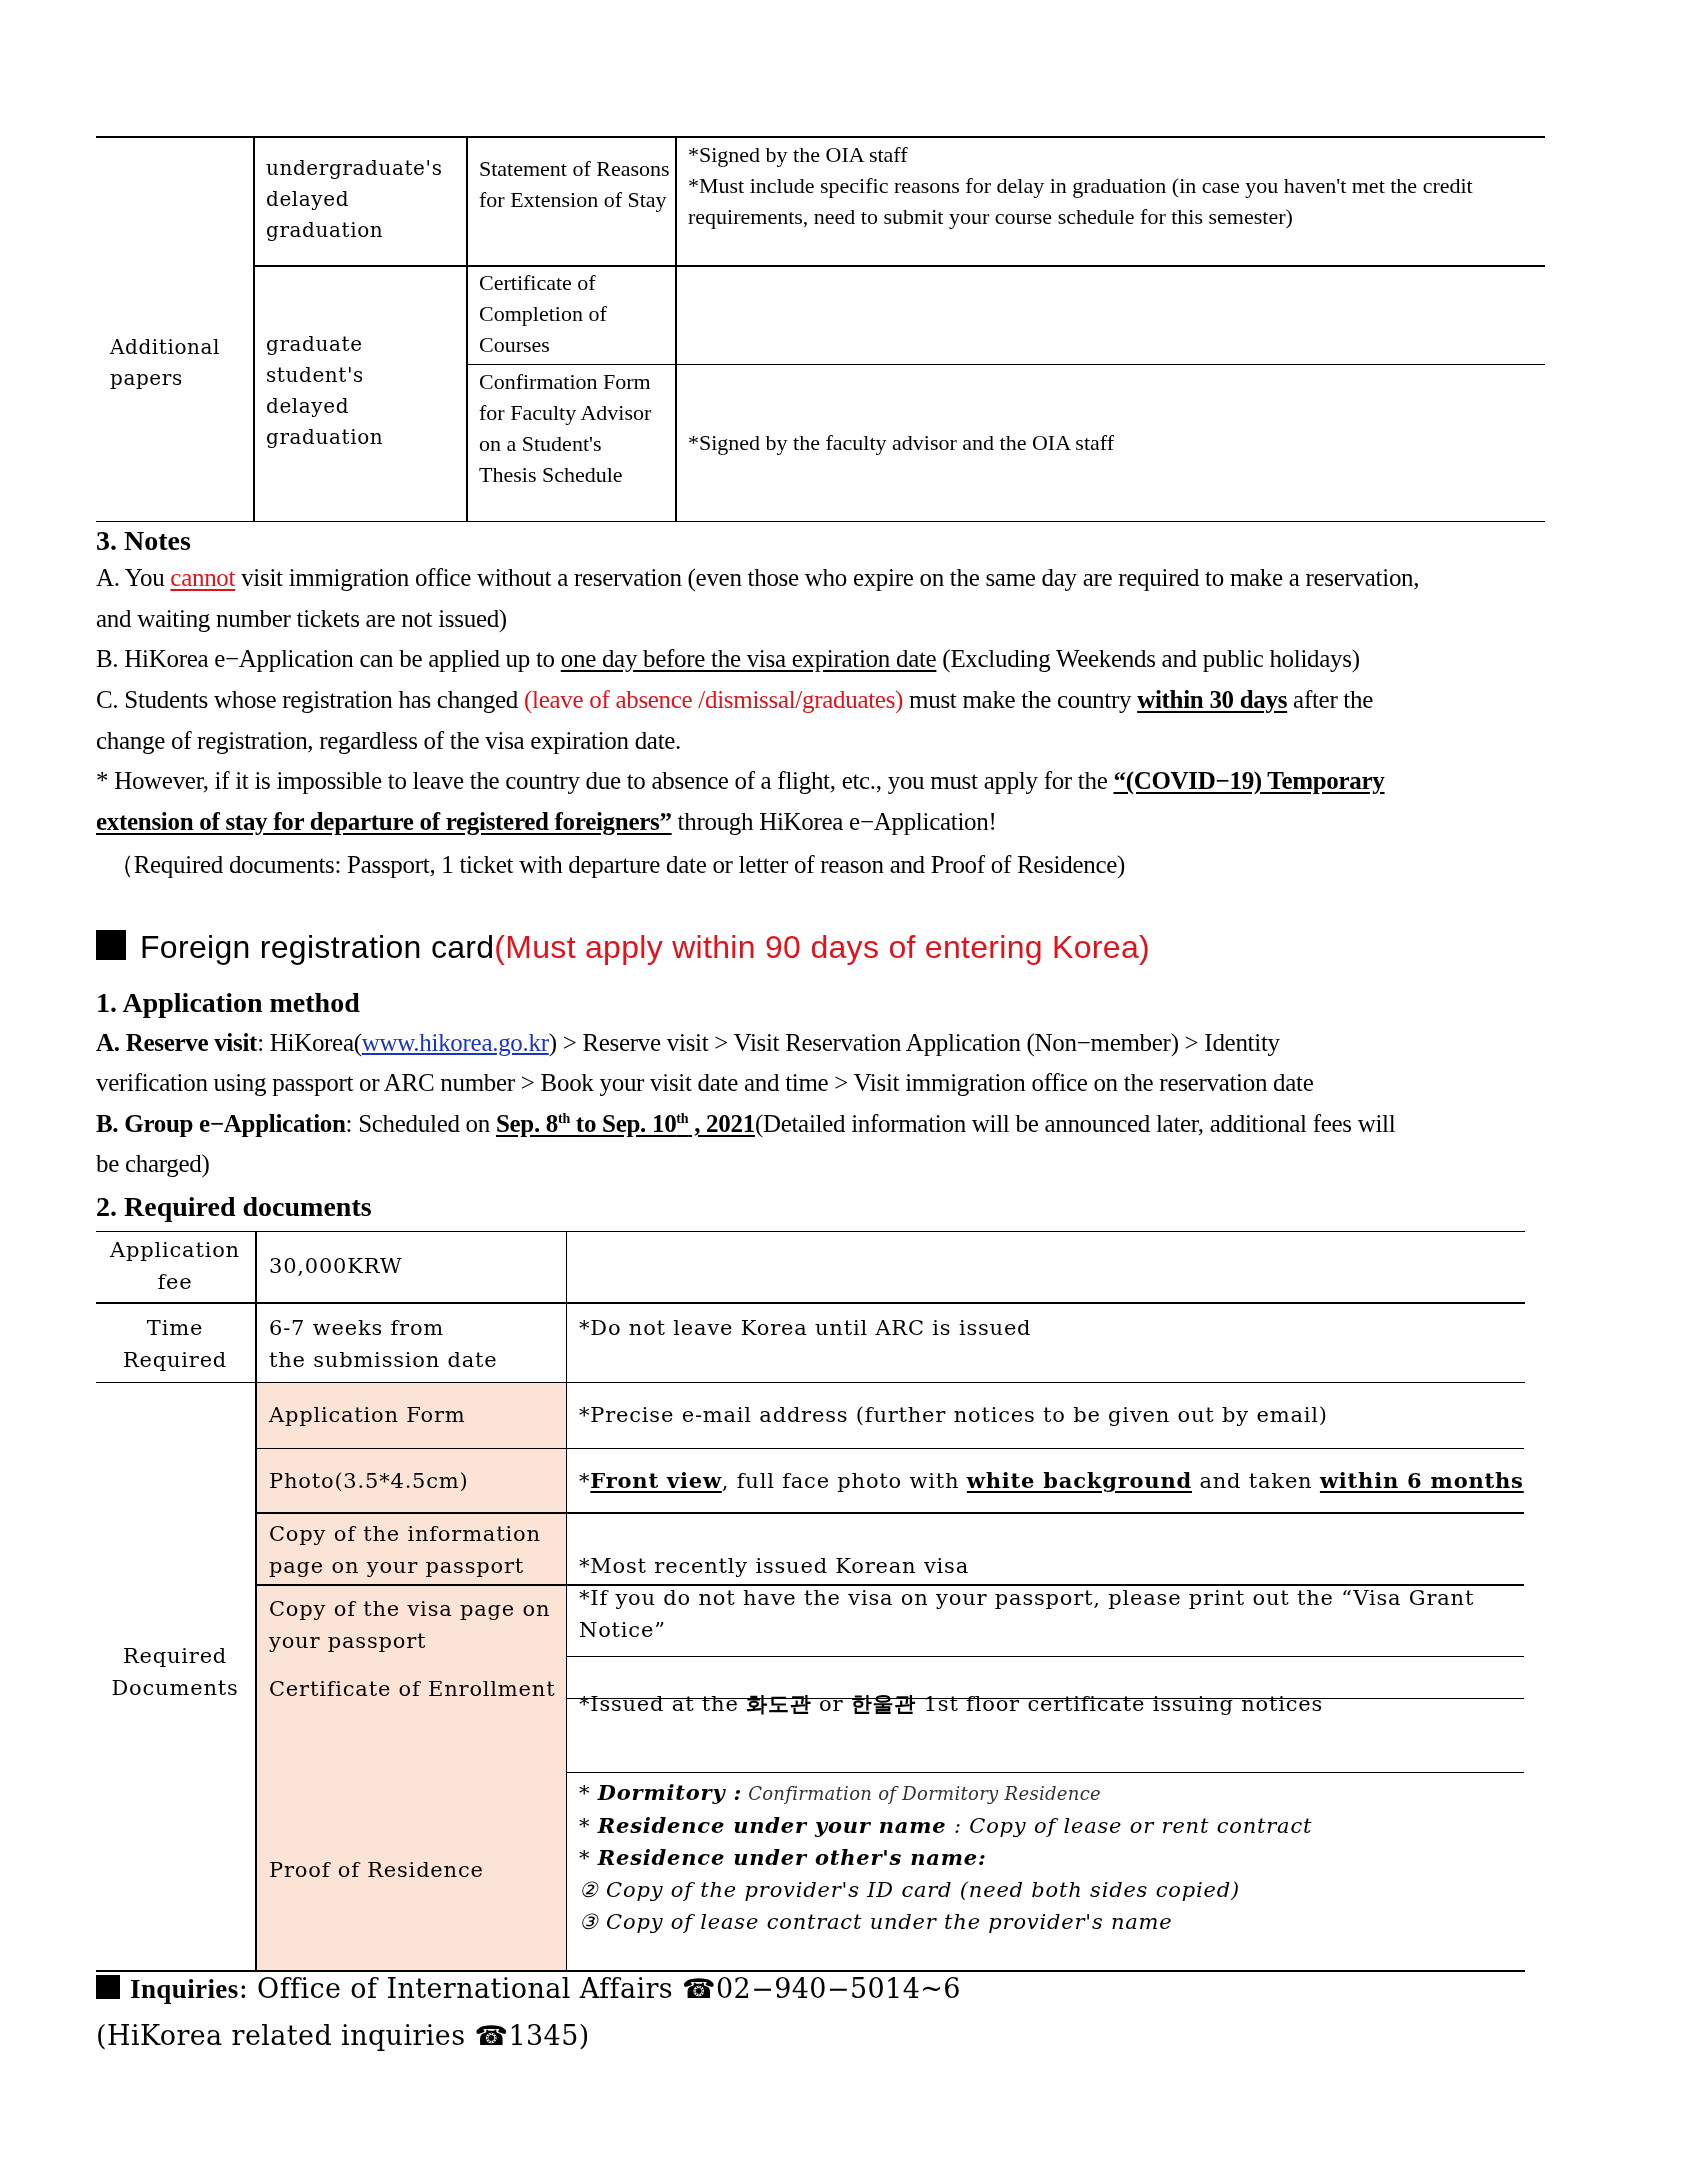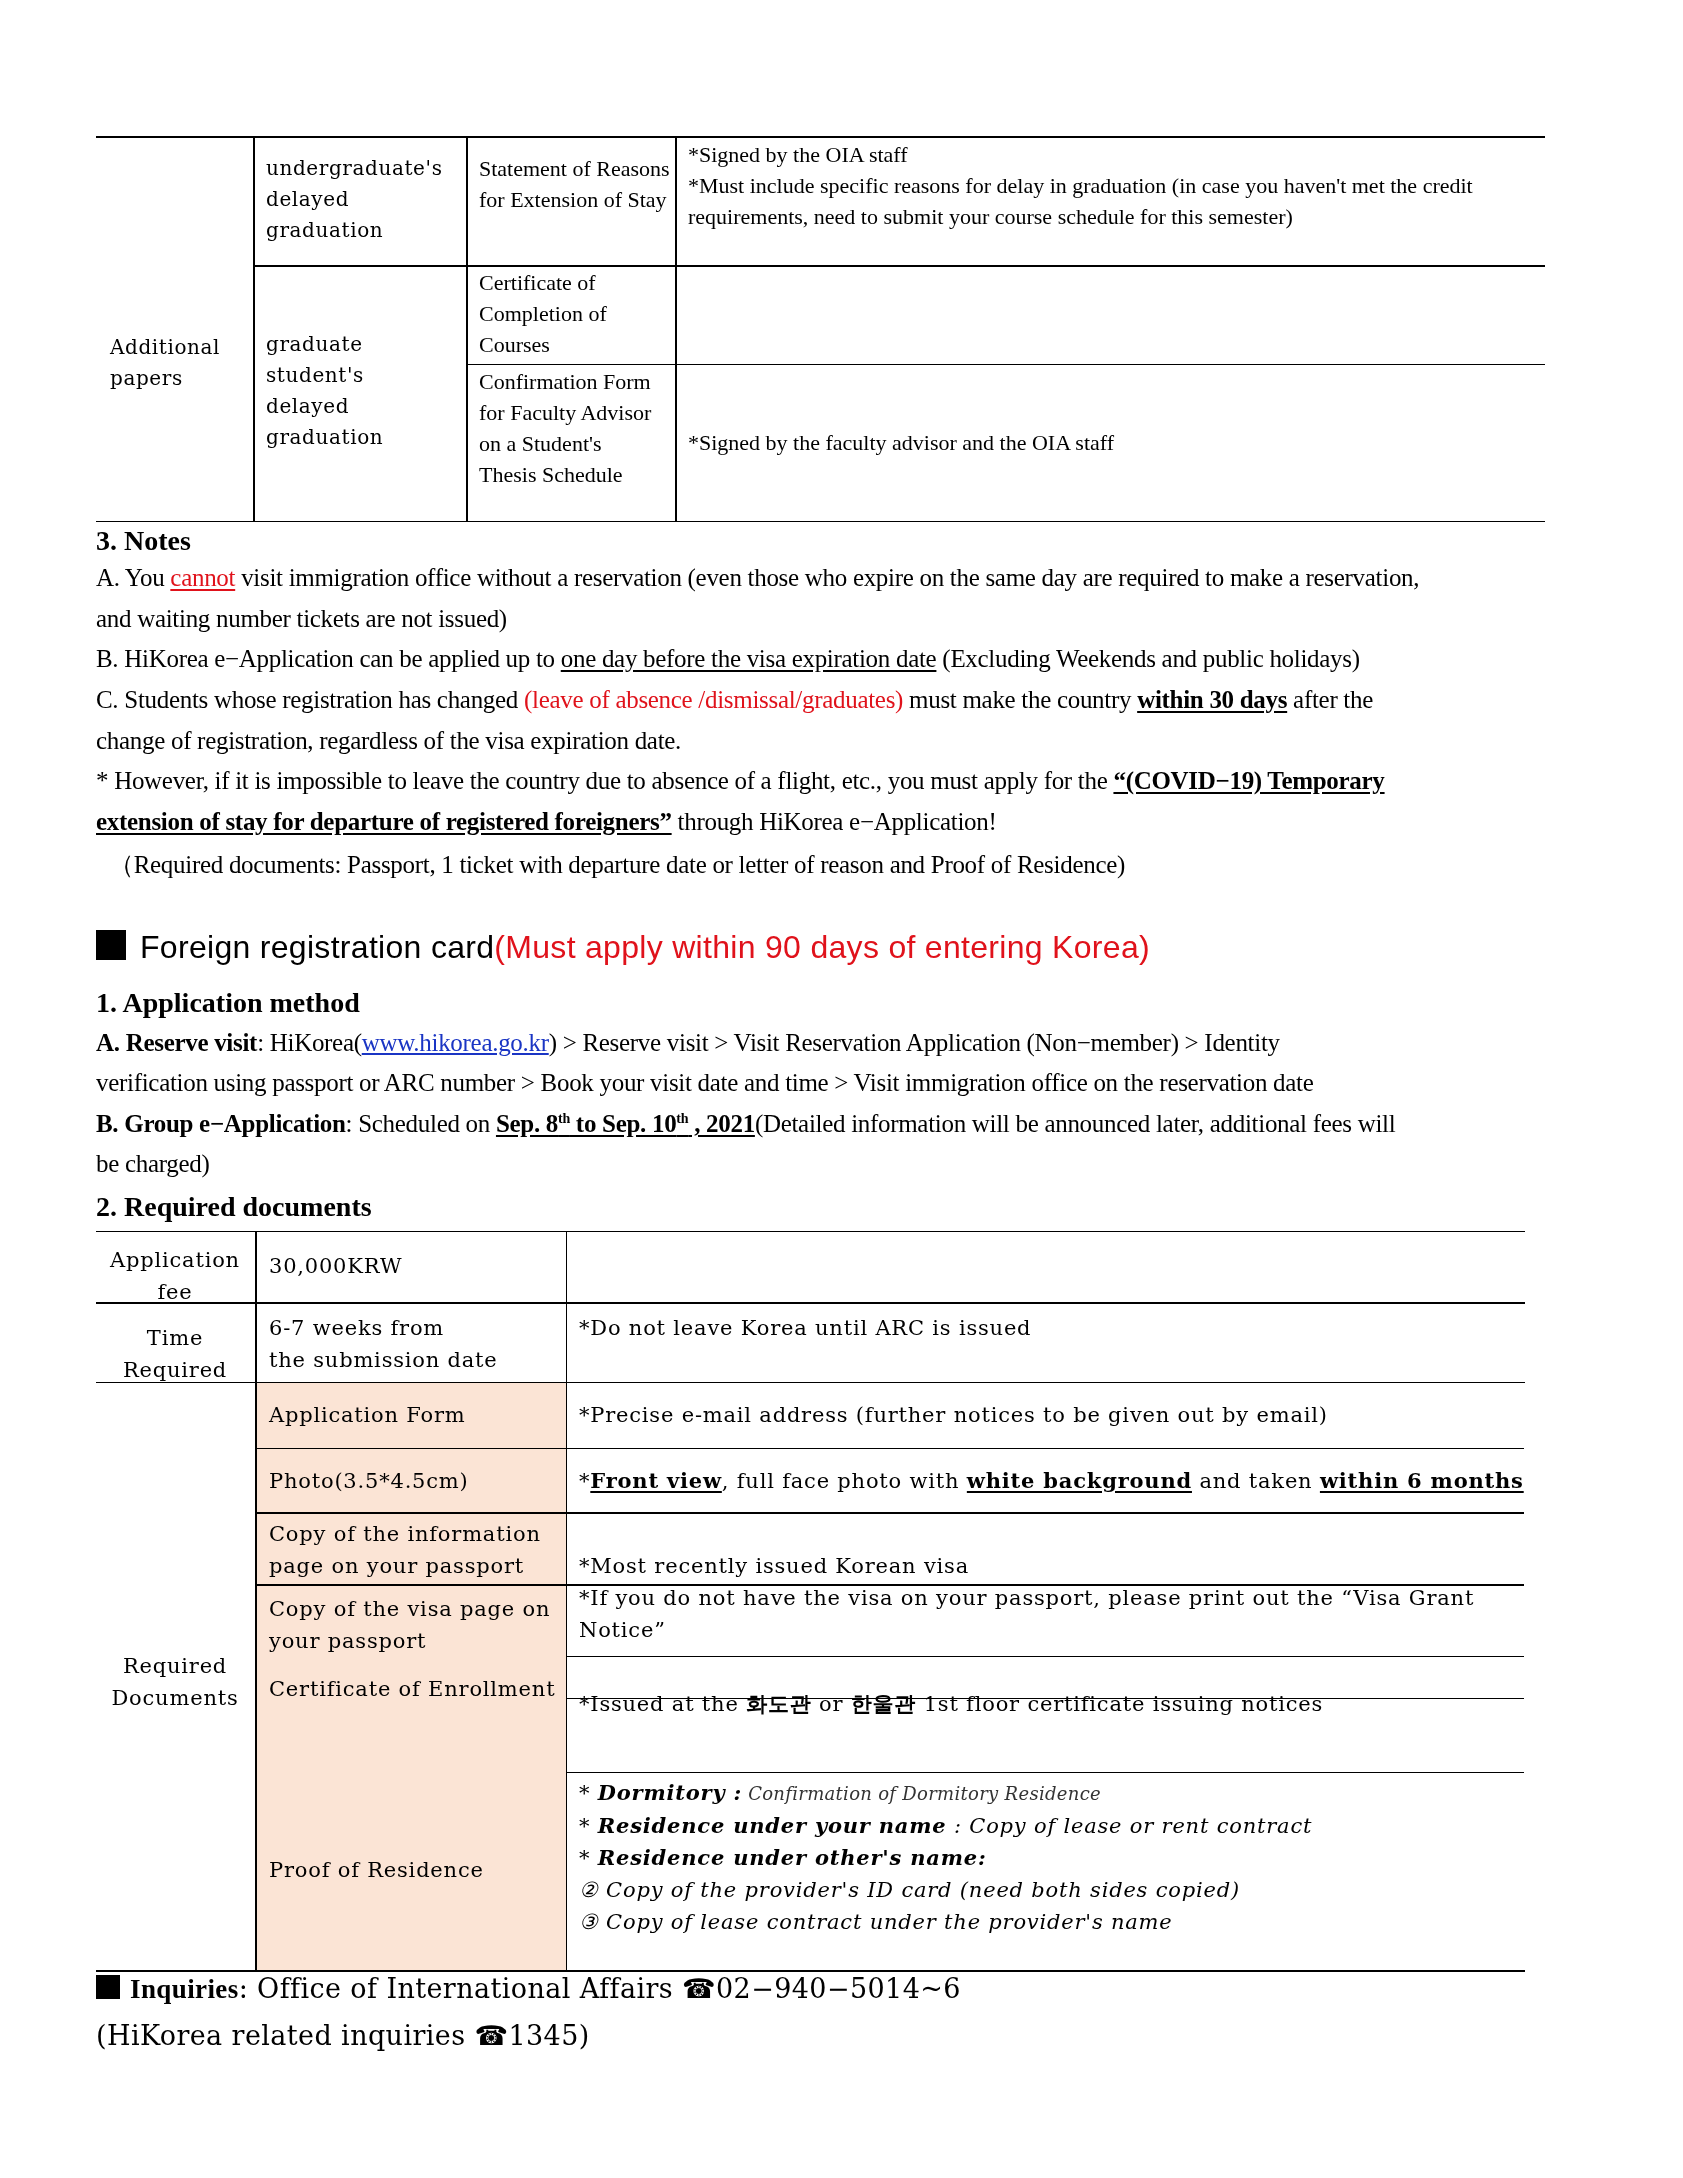--- a/index.html
+++ b/index.html
@@ -24,21 +24,21 @@
   .sq { display:inline-block; width:30px; height:30px; background:#000; margin-right:14px; vertical-align:-2px; }
 
   
   .t2 { position:absolute; left:96px; top:1231px; width:1429px; height:741px; }
   .t2 .hl { position:absolute; height:2px; background:#000; }
   .t2 .hl.thin { height:1px; }
   .t2 .vl { position:absolute; width:2px; background:#000; }
   .t2 .vl.thin { width:1px; }
   .peach { position:absolute; background:#fbe4d5; }
   .c2 { position:absolute; font-family:"DejaVu Serif", serif; font-size:21px; line-height:32px; letter-spacing:0.8px; }
-  .c2.center { text-align:center;margin-top:10px; }
+  .c2.center { text-align:center; }
   .small-gray { font-size:18px; color:#333; letter-spacing:0.3px; }
 
   .inq { position:absolute; left:96px; font-family:"DejaVu Serif", serif; font-size:27px; white-space:nowrap; letter-spacing:0.4px; }
   .sqs { display:inline-block; width:24px; height:24px; background:#000; margin-right:10px; vertical-align:-1px; }
 </style>
 </head>
 <body>
 
 <div class="t1">
   <div class="hl" style="left:0;top:0;width:1449px;"></div>

